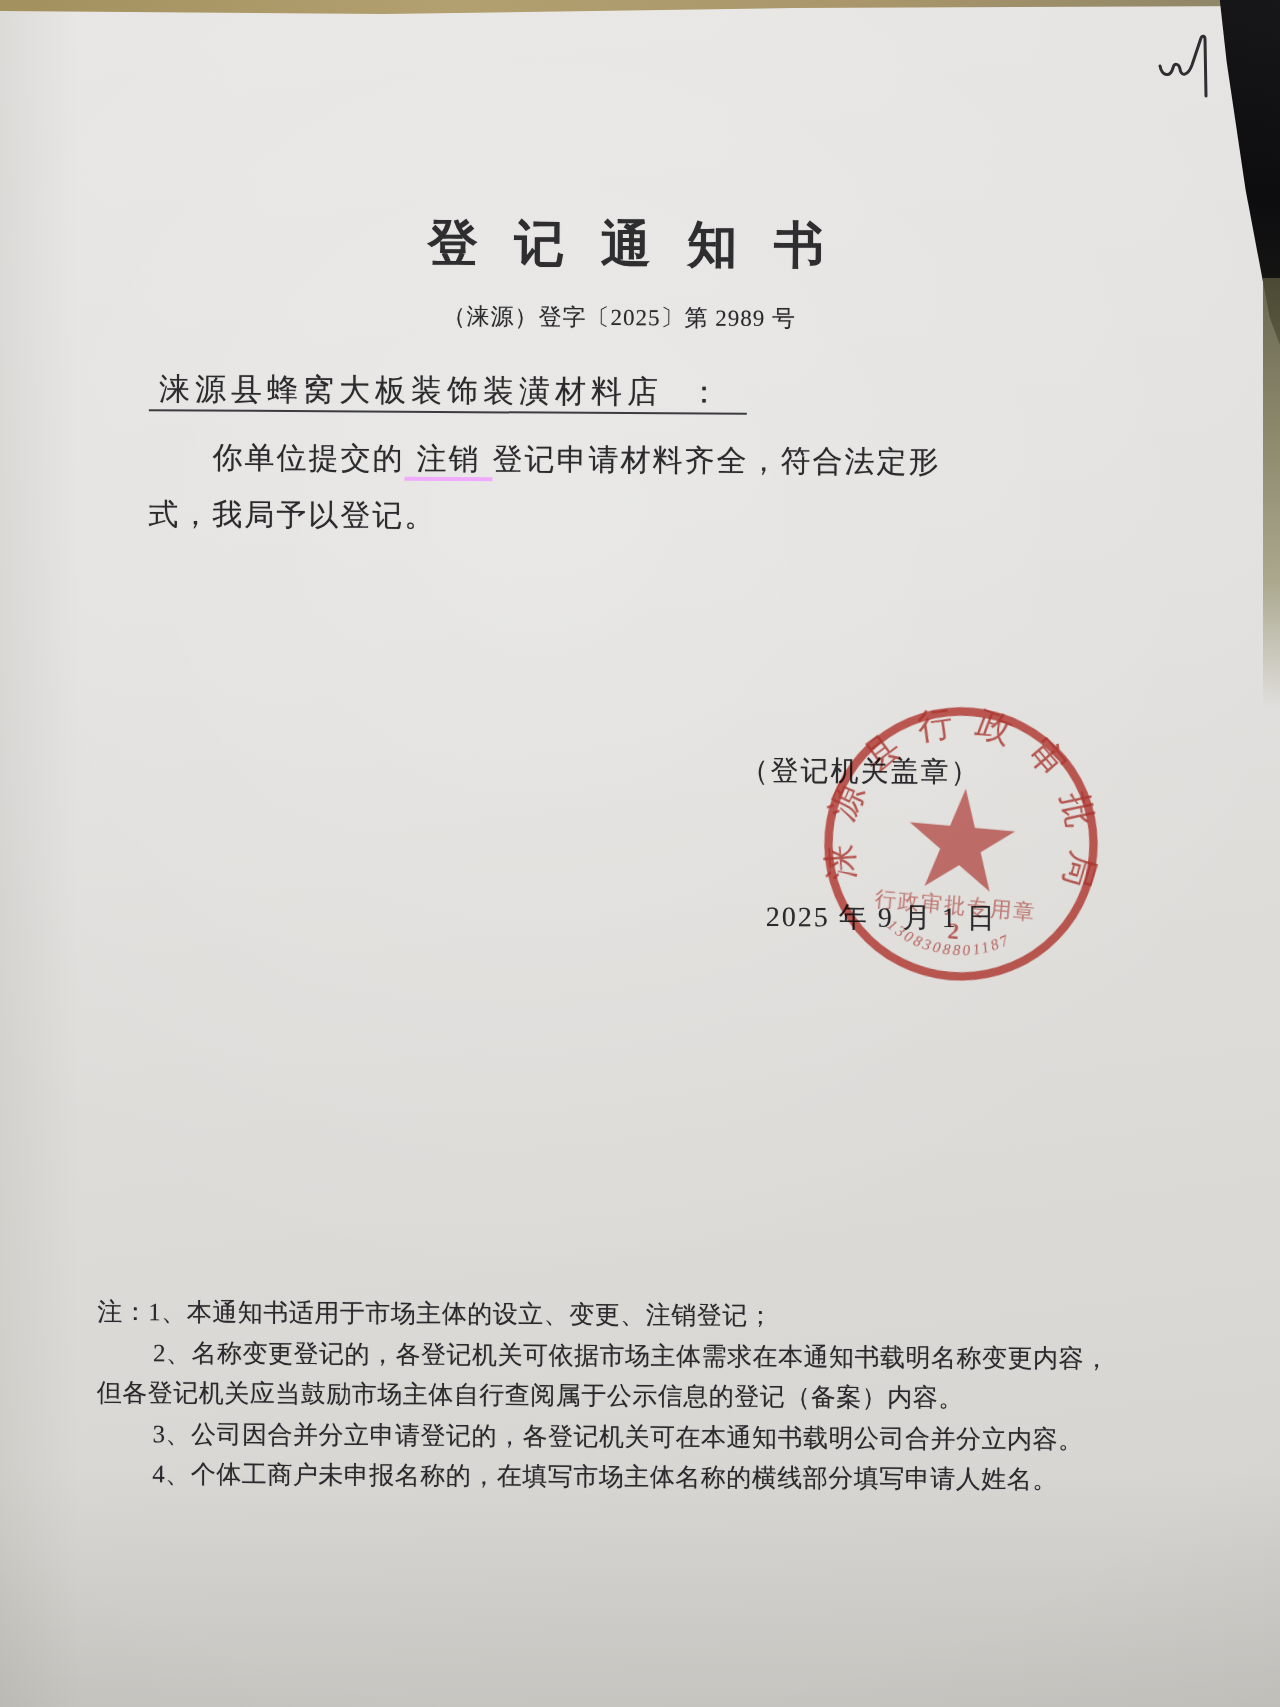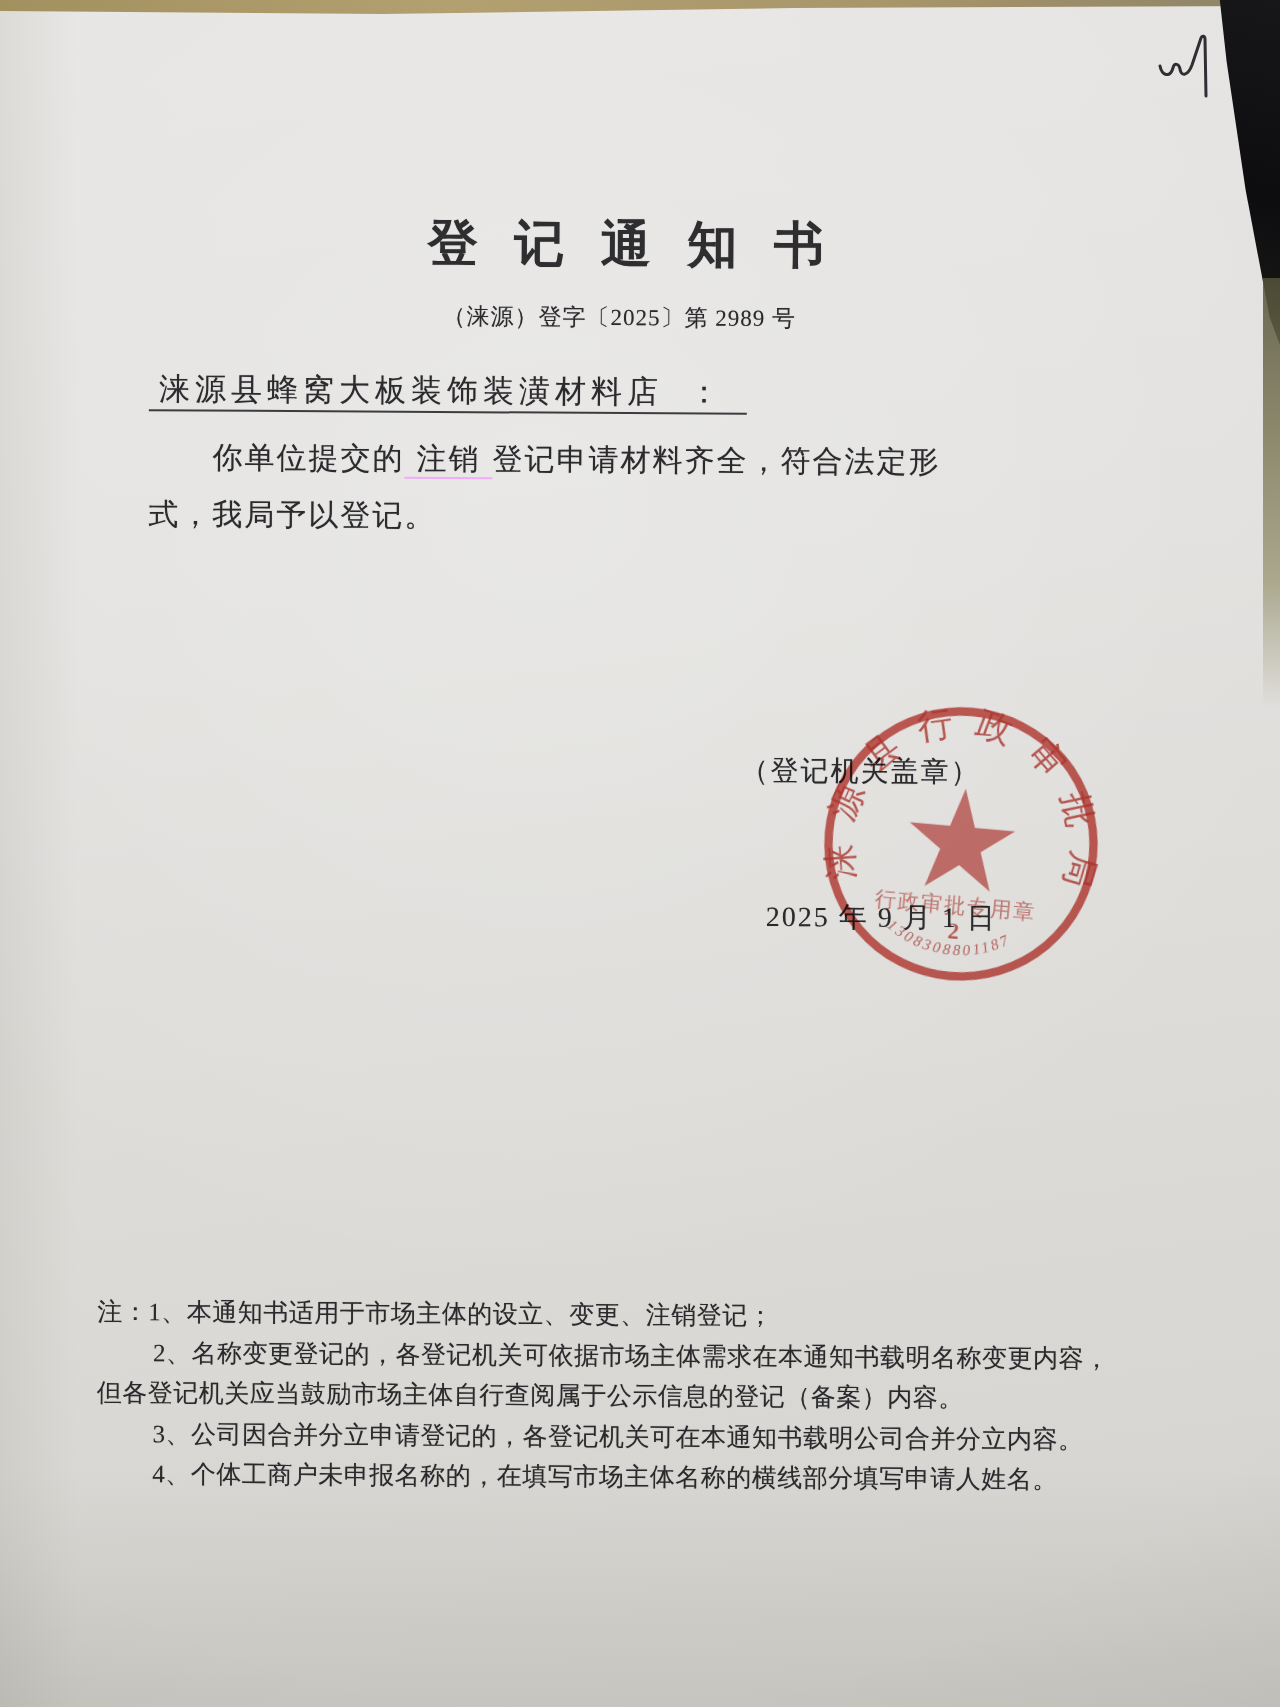--- a/index.html
+++ b/index.html
@@ -38,21 +38,21 @@
   }
   .addressee-line{
     position:absolute;left:150px;top:368px;font-size:31px;letter-spacing:5px;white-space:nowrap;
   }
   .u-line{border-bottom:2px solid #3c3c40;padding:0 22px 3px 10px;}
   .body-block{
     position:absolute;left:150px;top:428px;width:900px;
     font-size:30px;letter-spacing:2px;line-height:57px;white-space:nowrap;
   }
   .body-line1{padding-left:64px;}
-  .u-blank{border-bottom:2px solid #f0abfc;padding:0 12px 2px 12px;}
+  .u-blank{border-bottom:4px solid #f0abfc;padding:0 12px 2px 12px;}
   .seal-caption{
     position:absolute;left:744px;top:748px;font-size:28px;letter-spacing:2px;white-space:nowrap;
   }
   .date-line{
     position:absolute;left:770px;top:894px;font-size:28px;letter-spacing:2px;white-space:nowrap;
   }
   .notes{
     position:absolute;left:104px;top:1292px;width:1110px;
     font-size:25px;letter-spacing:0.5px;line-height:40.5px;color:#2a2a2d;
   }

